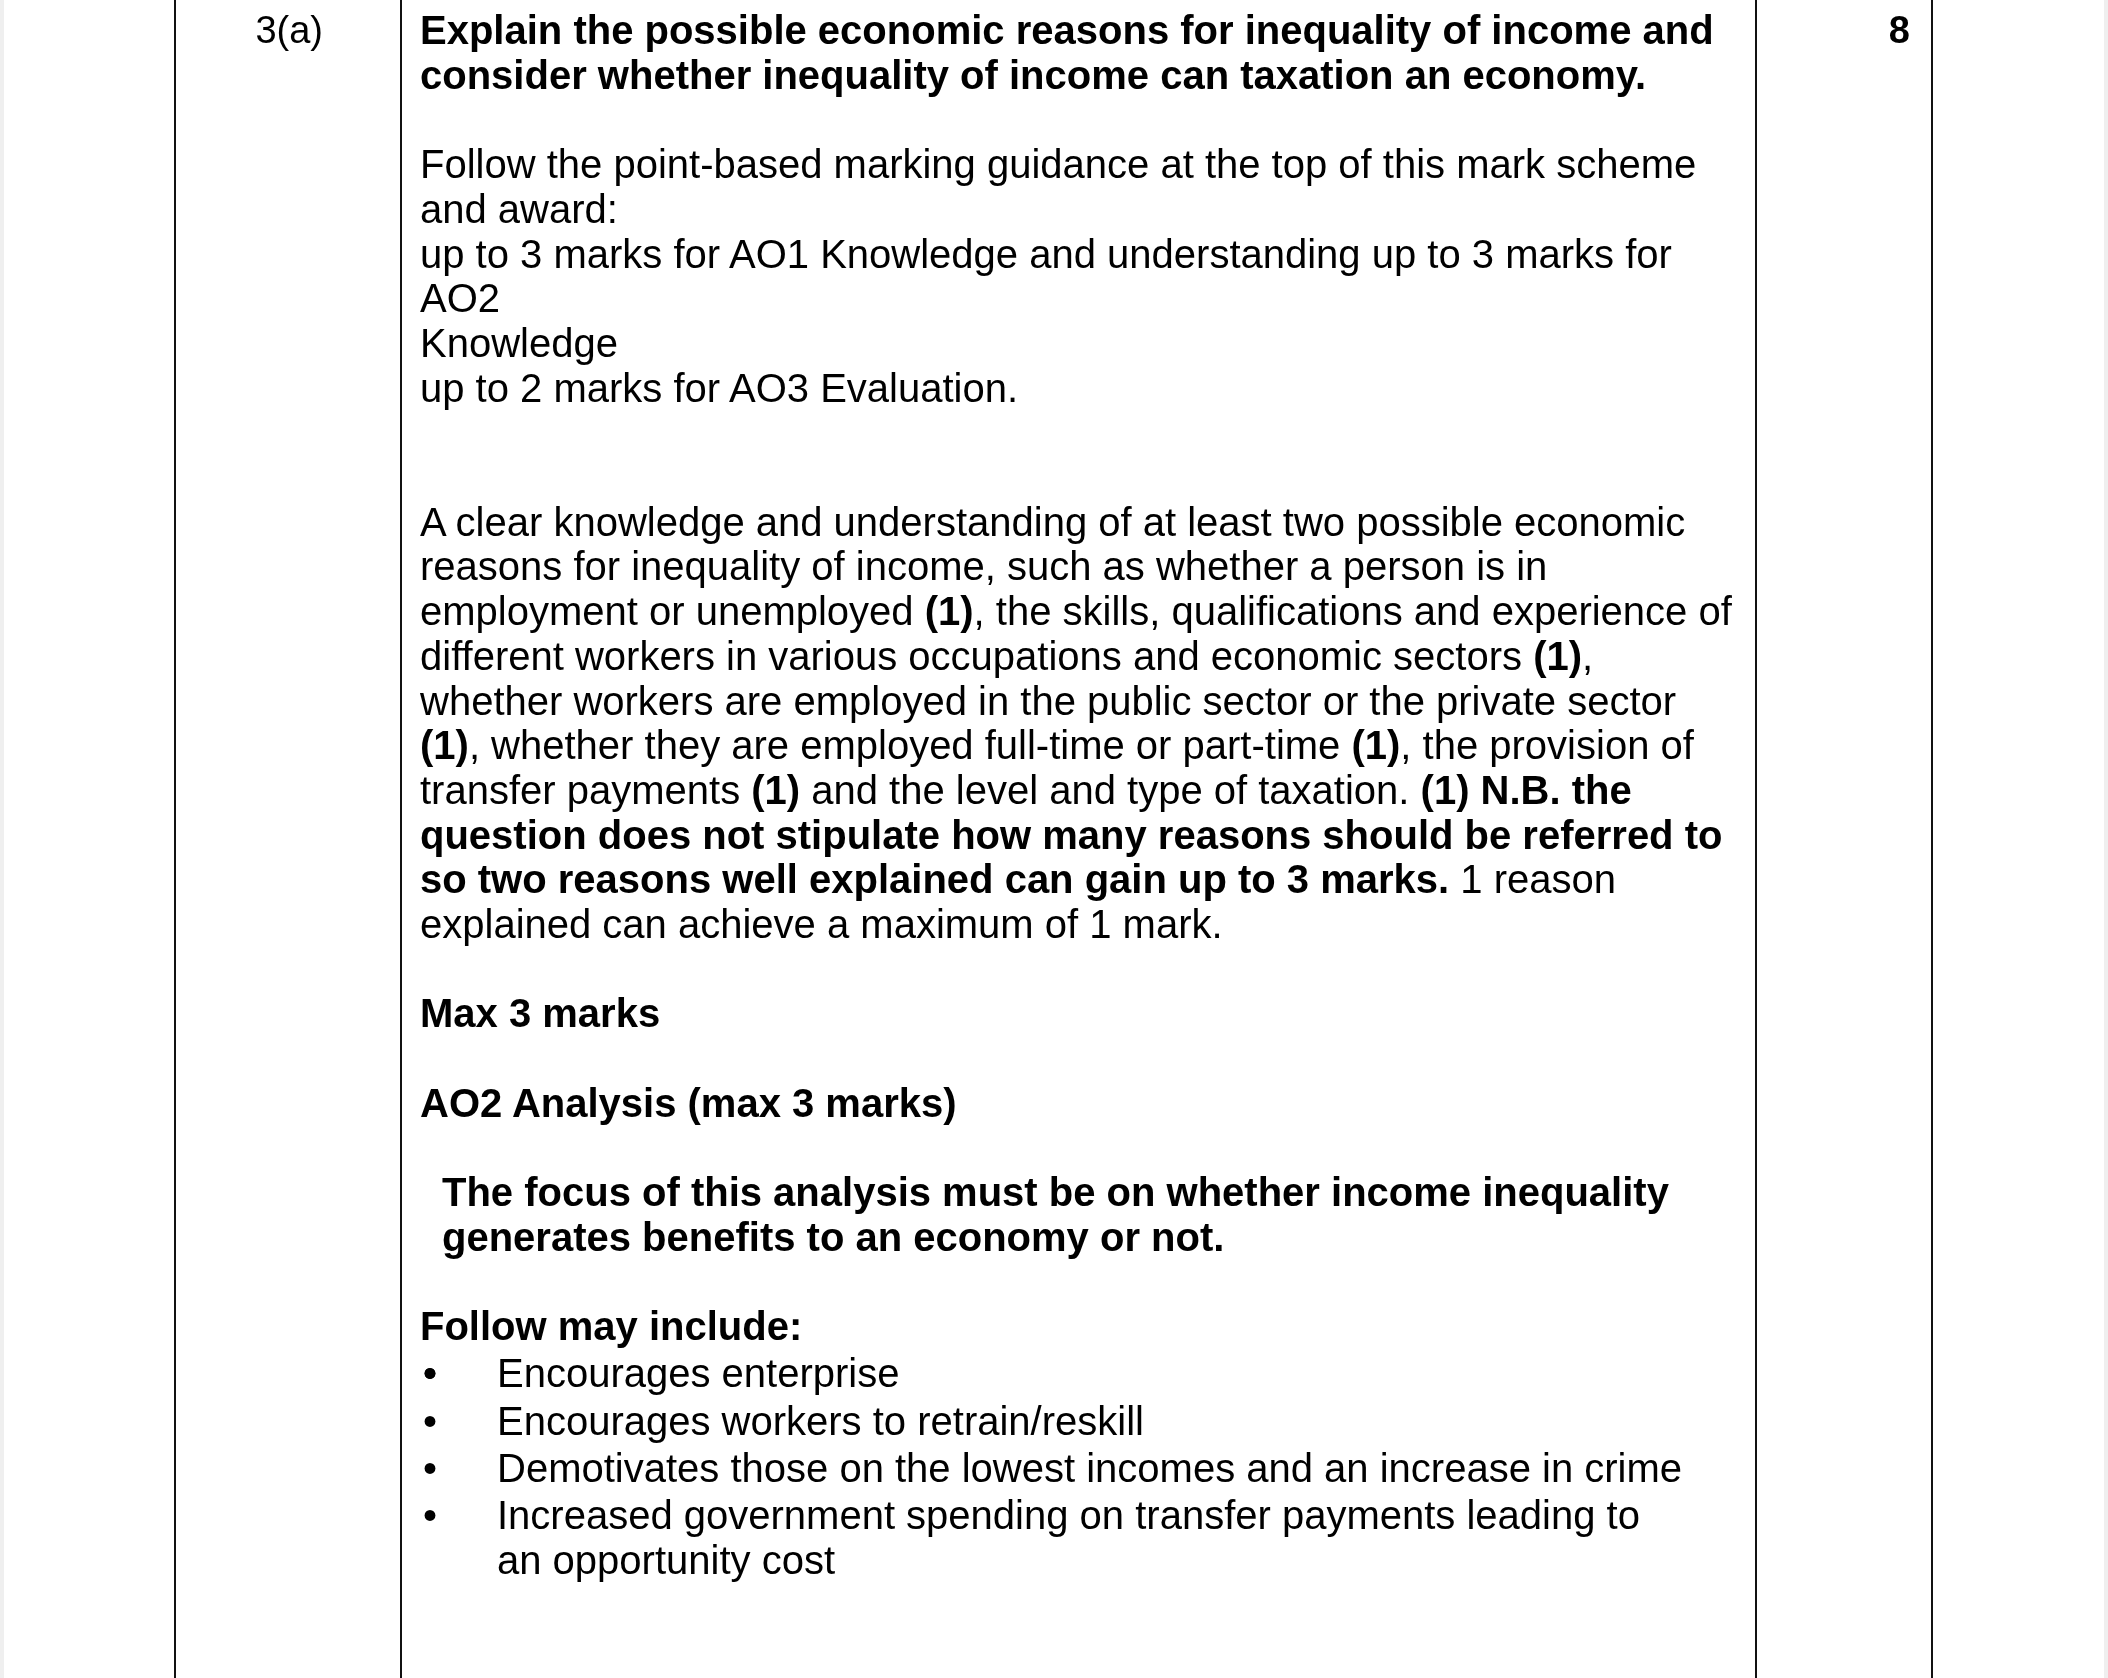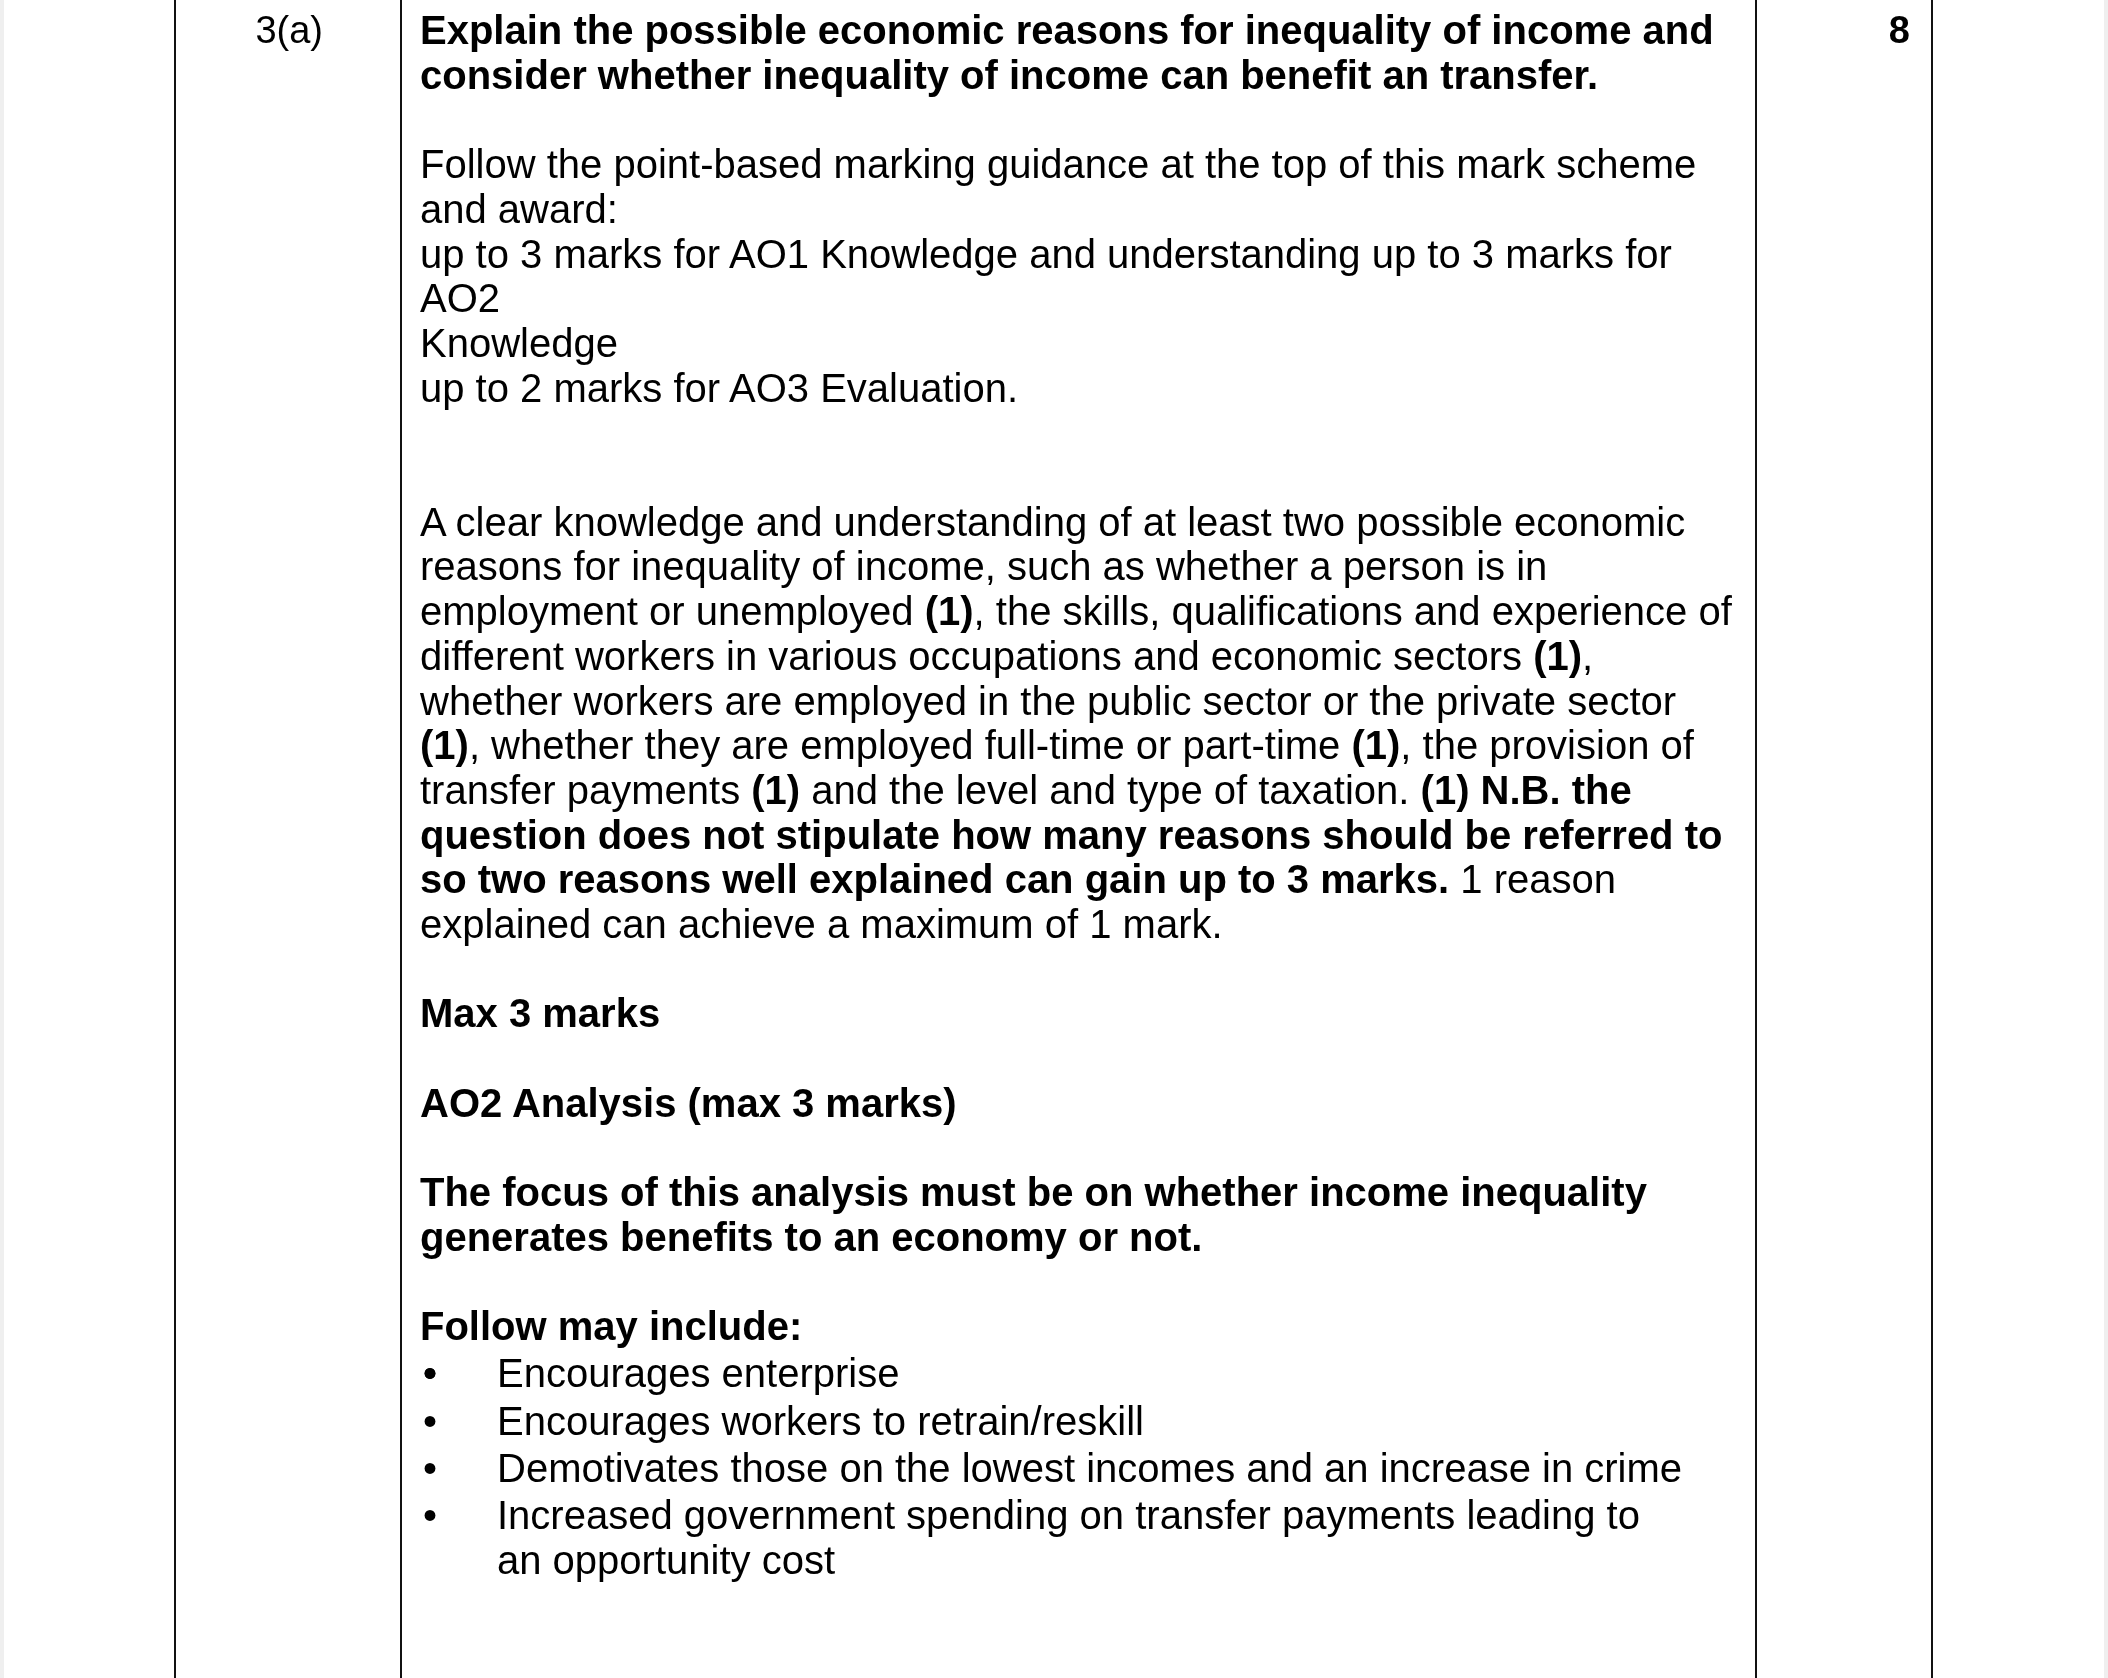--- a/index.html
+++ b/index.html
@@ -72,21 +72,21 @@
 <div class="vline" style="left:400px;"></div>
 <div class="vline" style="left:1755px;"></div>
 <div class="vline" style="left:1931px;"></div>
 
 <div class="col-q">
   <div class="qnum">3(a)</div>
 </div>
 
 <div class="col-main">
   <p class="bold">Explain the possible economic reasons for inequality of income and</p>
-  <p class="bold">consider whether inequality of income can benefit an transfer.</p>
+  <p class="bold">consider whether inequality of income can taxation an economy.</p>
   <div class="gap"></div>
 
   <p>Follow the point-based marking guidance at the top of this mark scheme</p>
   <p>and award:</p>
   <p>up to 3 marks for AO1 Knowledge and understanding up to 3 marks for AO2</p>
   <p>Knowledge</p>
   <p>up to 2 marks for AO3 Evaluation.</p>
   <div class="gap"></div>
 
   <div class="gap"></div>
@@ -95,21 +95,21 @@
     <span>A clear knowledge and understanding of at least two possible economic reasons for inequality of income, such as whether a person is in employment or unemployed </span><b>(1)</b><span>, the skills, qualifications and experience of different workers in various occupations and economic sectors </span><b>(1)</b><span>, whether workers are employed in the public sector or the private sector </span><b>(1)</b><span>, whether they are employed full-time or part-time </span><b>(1)</b><span>, the provision of transfer payments </span><b>(1)</b><span> and the level and type of taxation. </span><b>(1) N.B. the question does not stipulate how many reasons should be referred to so two reasons well explained can gain up to 3 marks.</b><span> 1 reason explained can achieve a maximum of 1 mark.</span>
   </p>
   <div class="gap"></div>
 
   <p class="bold">Max 3 marks</p>
   <div class="gap"></div>
 
   <p class="bold">AO2 Analysis (max 3 marks)</p>
   <div class="gap"></div>
 
-  <p class="bold" style="width:1240px;">The focus of this analysis must be on whether income inequality generates benefits to an economy or not.</p>
+  <p class="bold" style="width:1240px;margin-left:22px;">The focus of this analysis must be on whether income inequality generates benefits to an economy or not.</p>
   <div class="gap"></div>
 
   <p class="bold">Follow may include:</p>
   <ul class="points">
     <li><span class="bullet">•</span></li>
     <li><span class="bullet">•</span><span>Encourages enterprise</span></li>
     <li><span class="bullet">•</span><span>Encourages workers to retrain/reskill</span></li>
     <li><span class="bullet">•</span><span>Demotivates those on the lowest incomes and an increase in crime</span></li>
     <li style="width:1180px;"><span class="bullet">•</span><span>Increased government spending on transfer payments leading to an opportunity cost</span></li>
   </ul>

